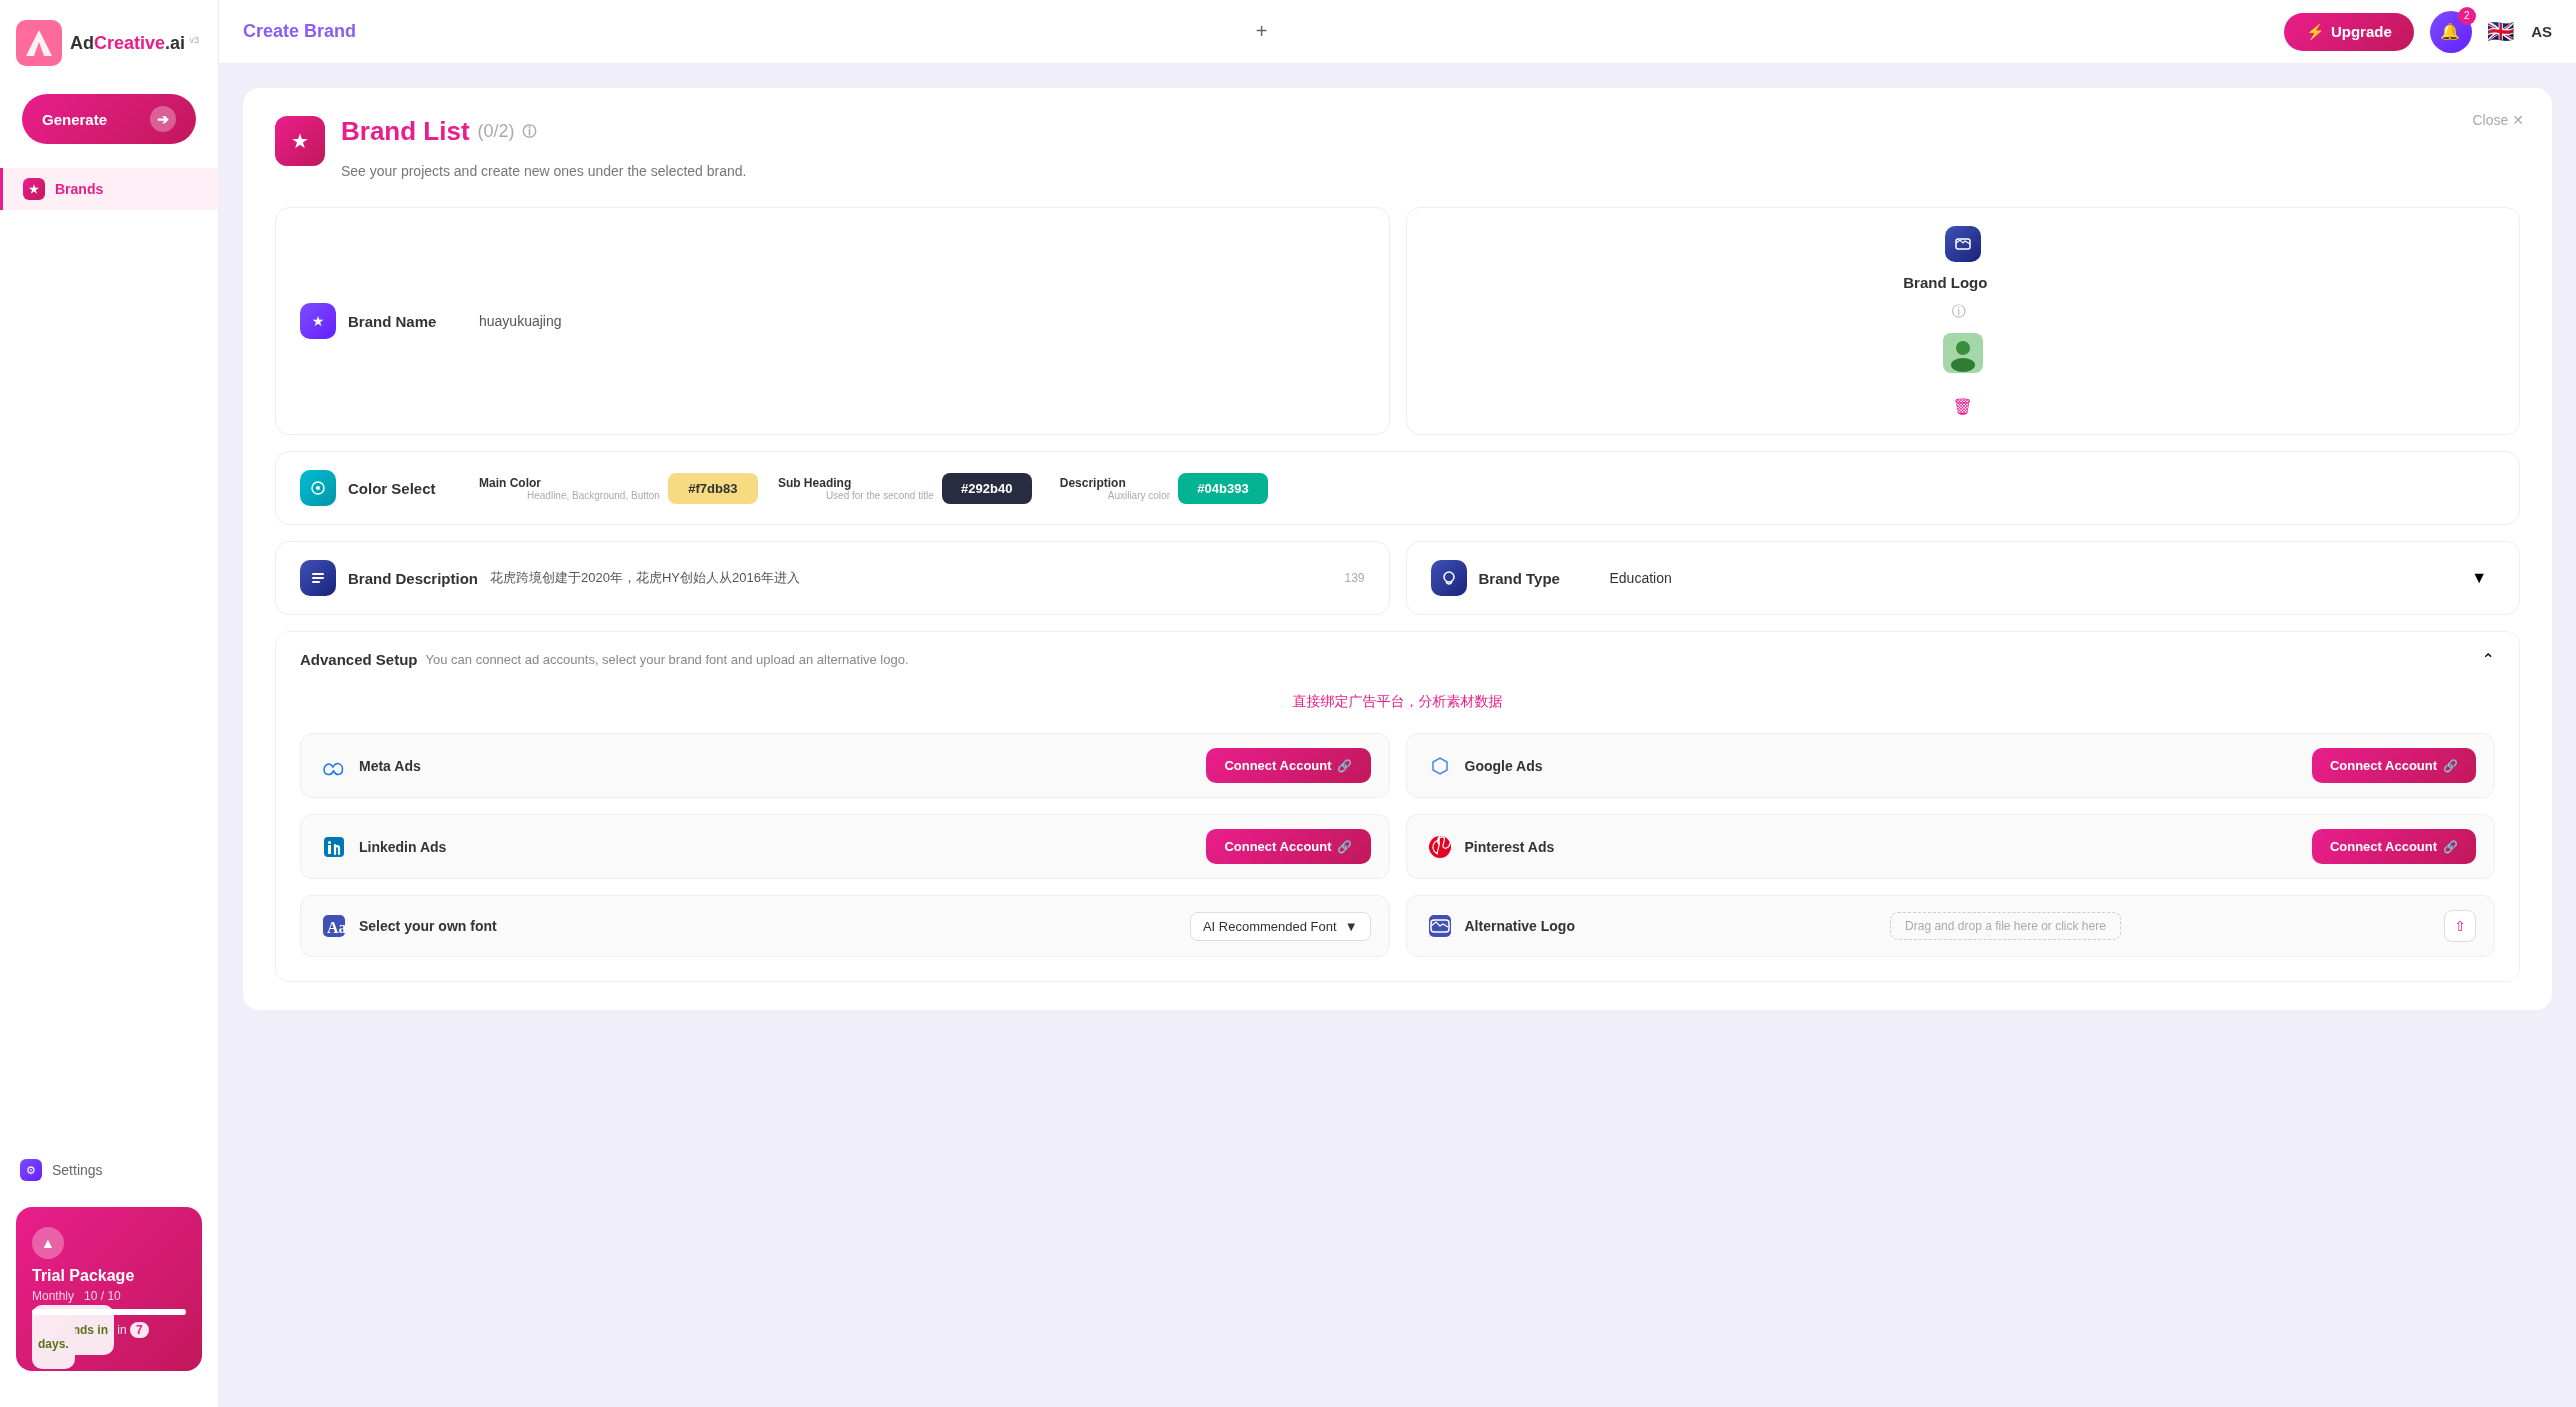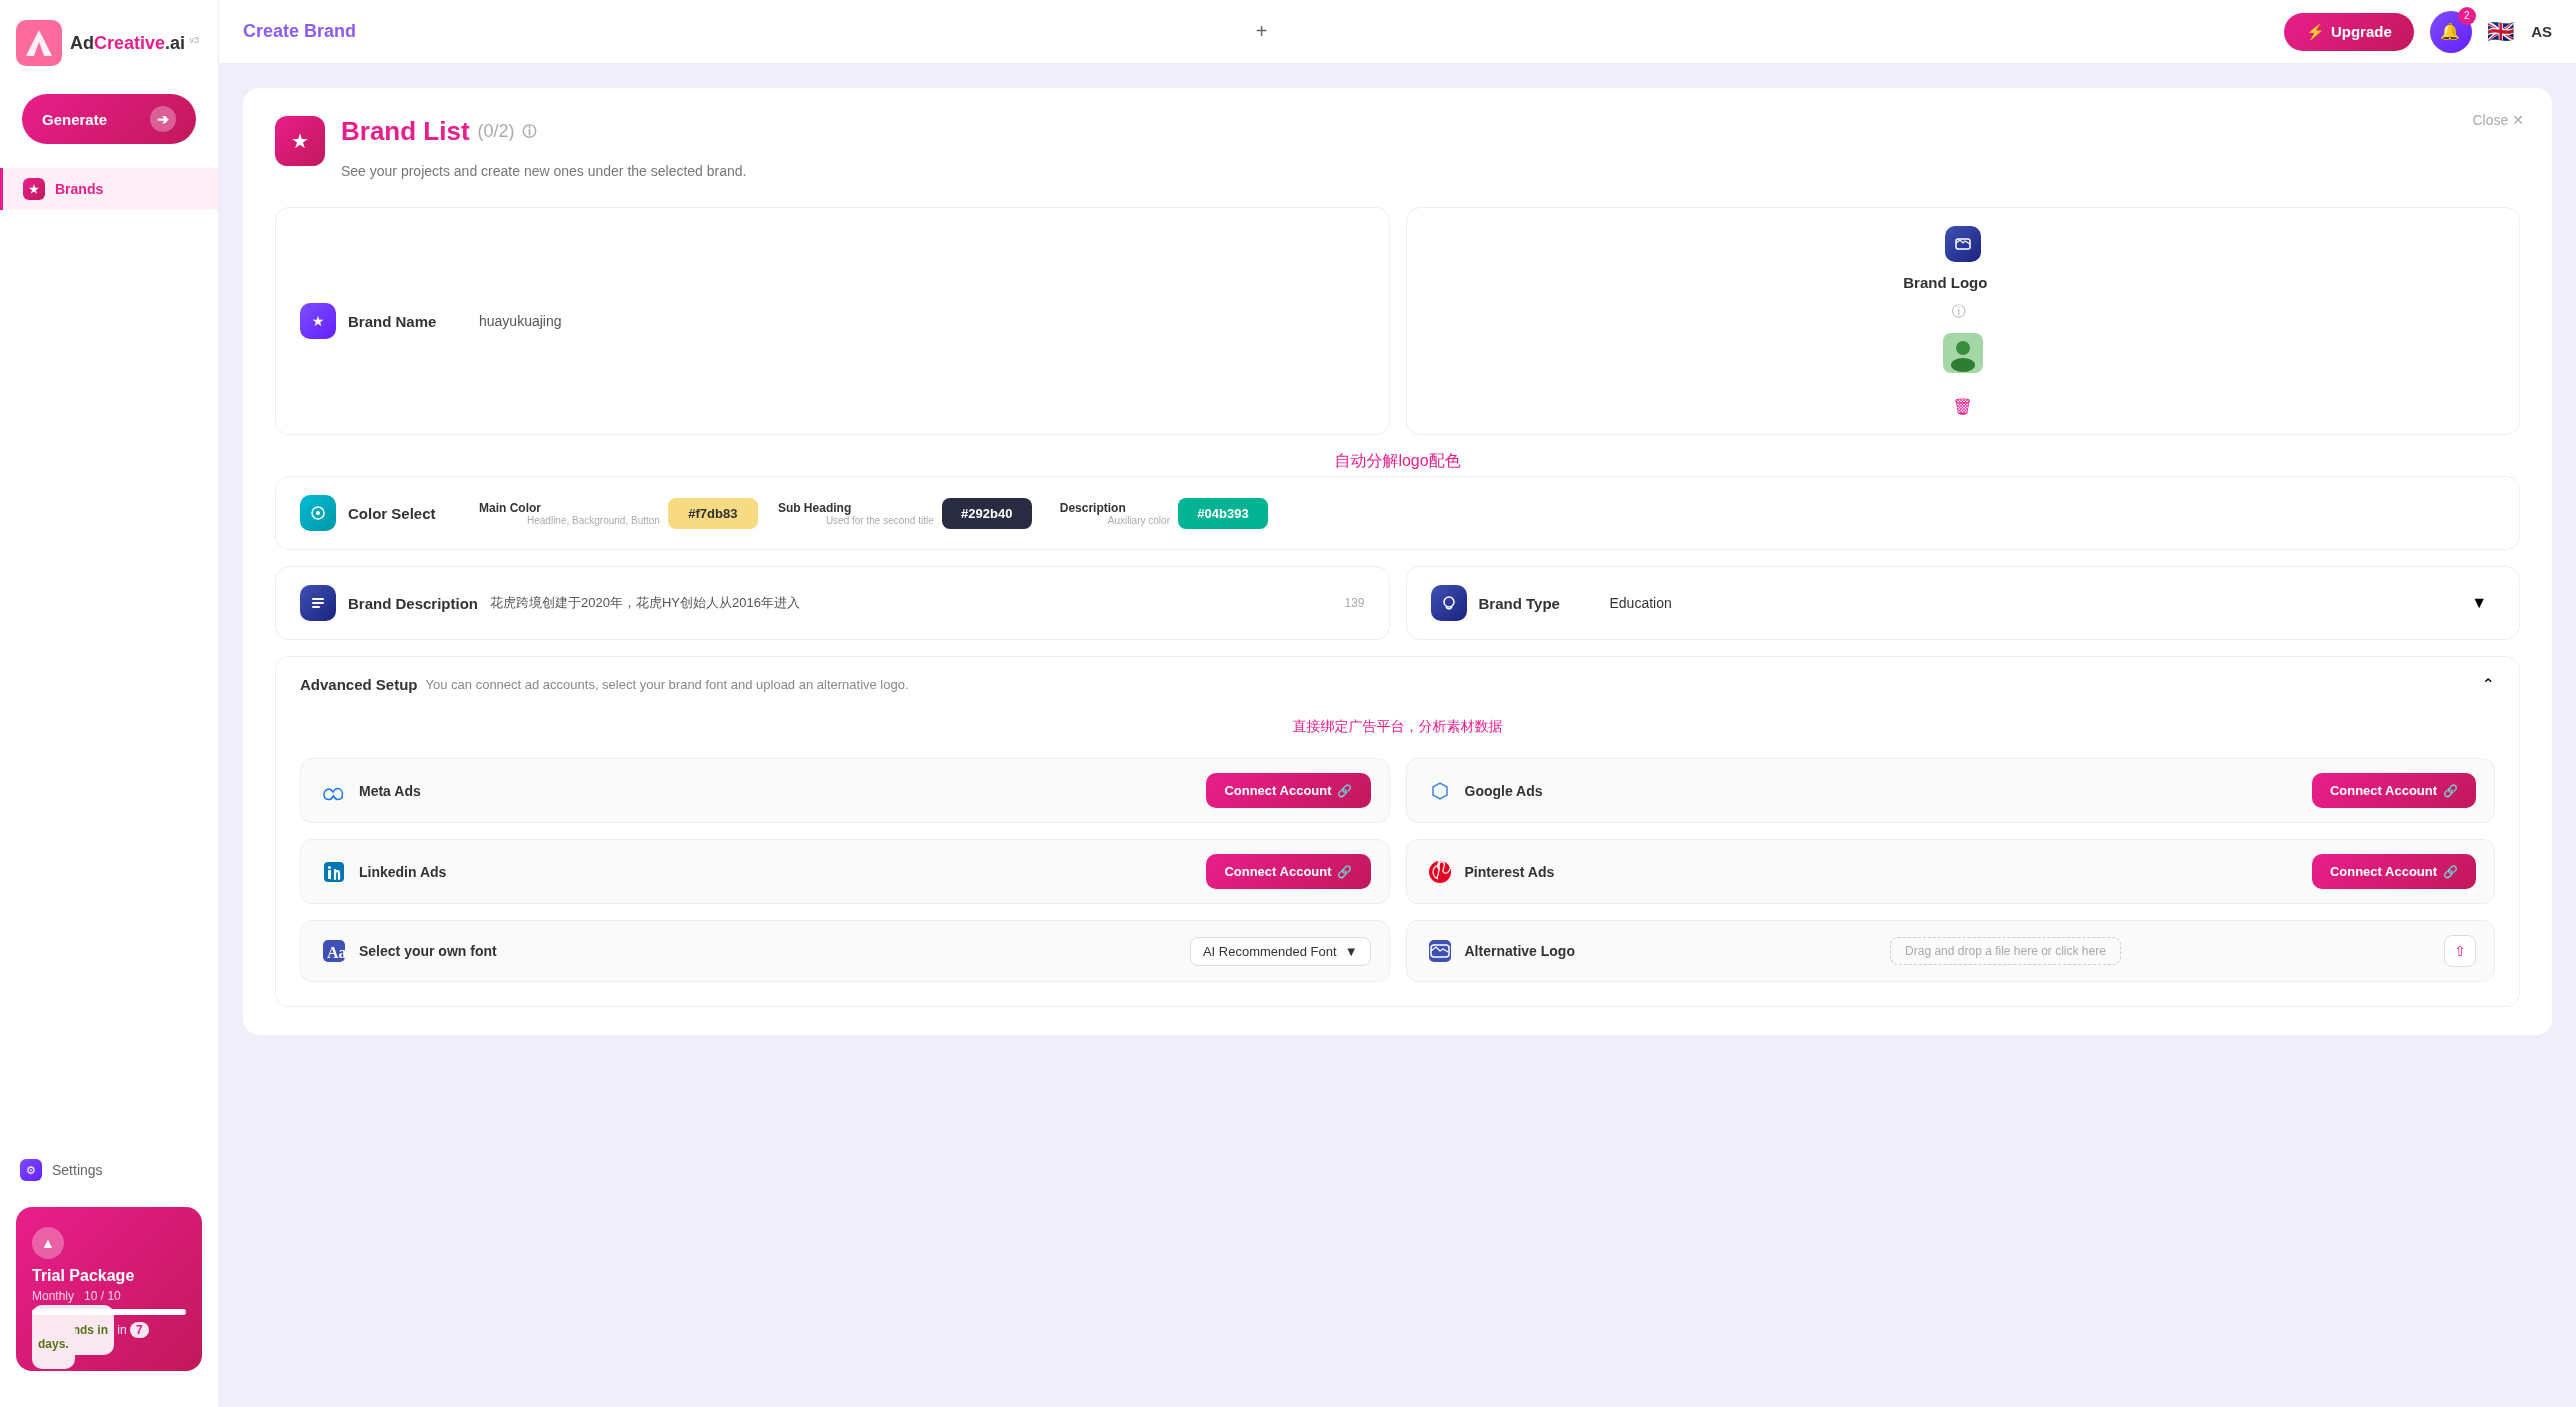--- a/index.html
+++ b/index.html
@@ -621,21 +621,20 @@
                 <rect width="40" height="40" fill="#a5d6a7" rx="8"></rect>
                 <circle cx="20" cy="15" r="7" fill="#388e3c"></circle>
                 <ellipse cx="20" cy="32" rx="12" ry="7" fill="#2e7d32"></ellipse>
               </svg>
           </div>
           <span style="flex:1;"></span>
           <span class="delete-icon">🗑</span>
         </div>
       </div>
 
-      <div class="chinese-annotation">自动分解logo配色</div>
 
       <div class="brand-row">
         <div class="row-icon" style="background:linear-gradient(135deg,#00bcd4,#0097a7);">
           <svg width="16" height="16" viewBox="0 0 16 16" fill="none">
               <circle cx="8" cy="8" r="6" stroke="white" stroke-width="1.5"></circle>
               <circle cx="8" cy="8" r="2" fill="white"></circle>
             </svg>
         </div>
         <span class="row-label">Color Select</span>
         <div class="color-row">

